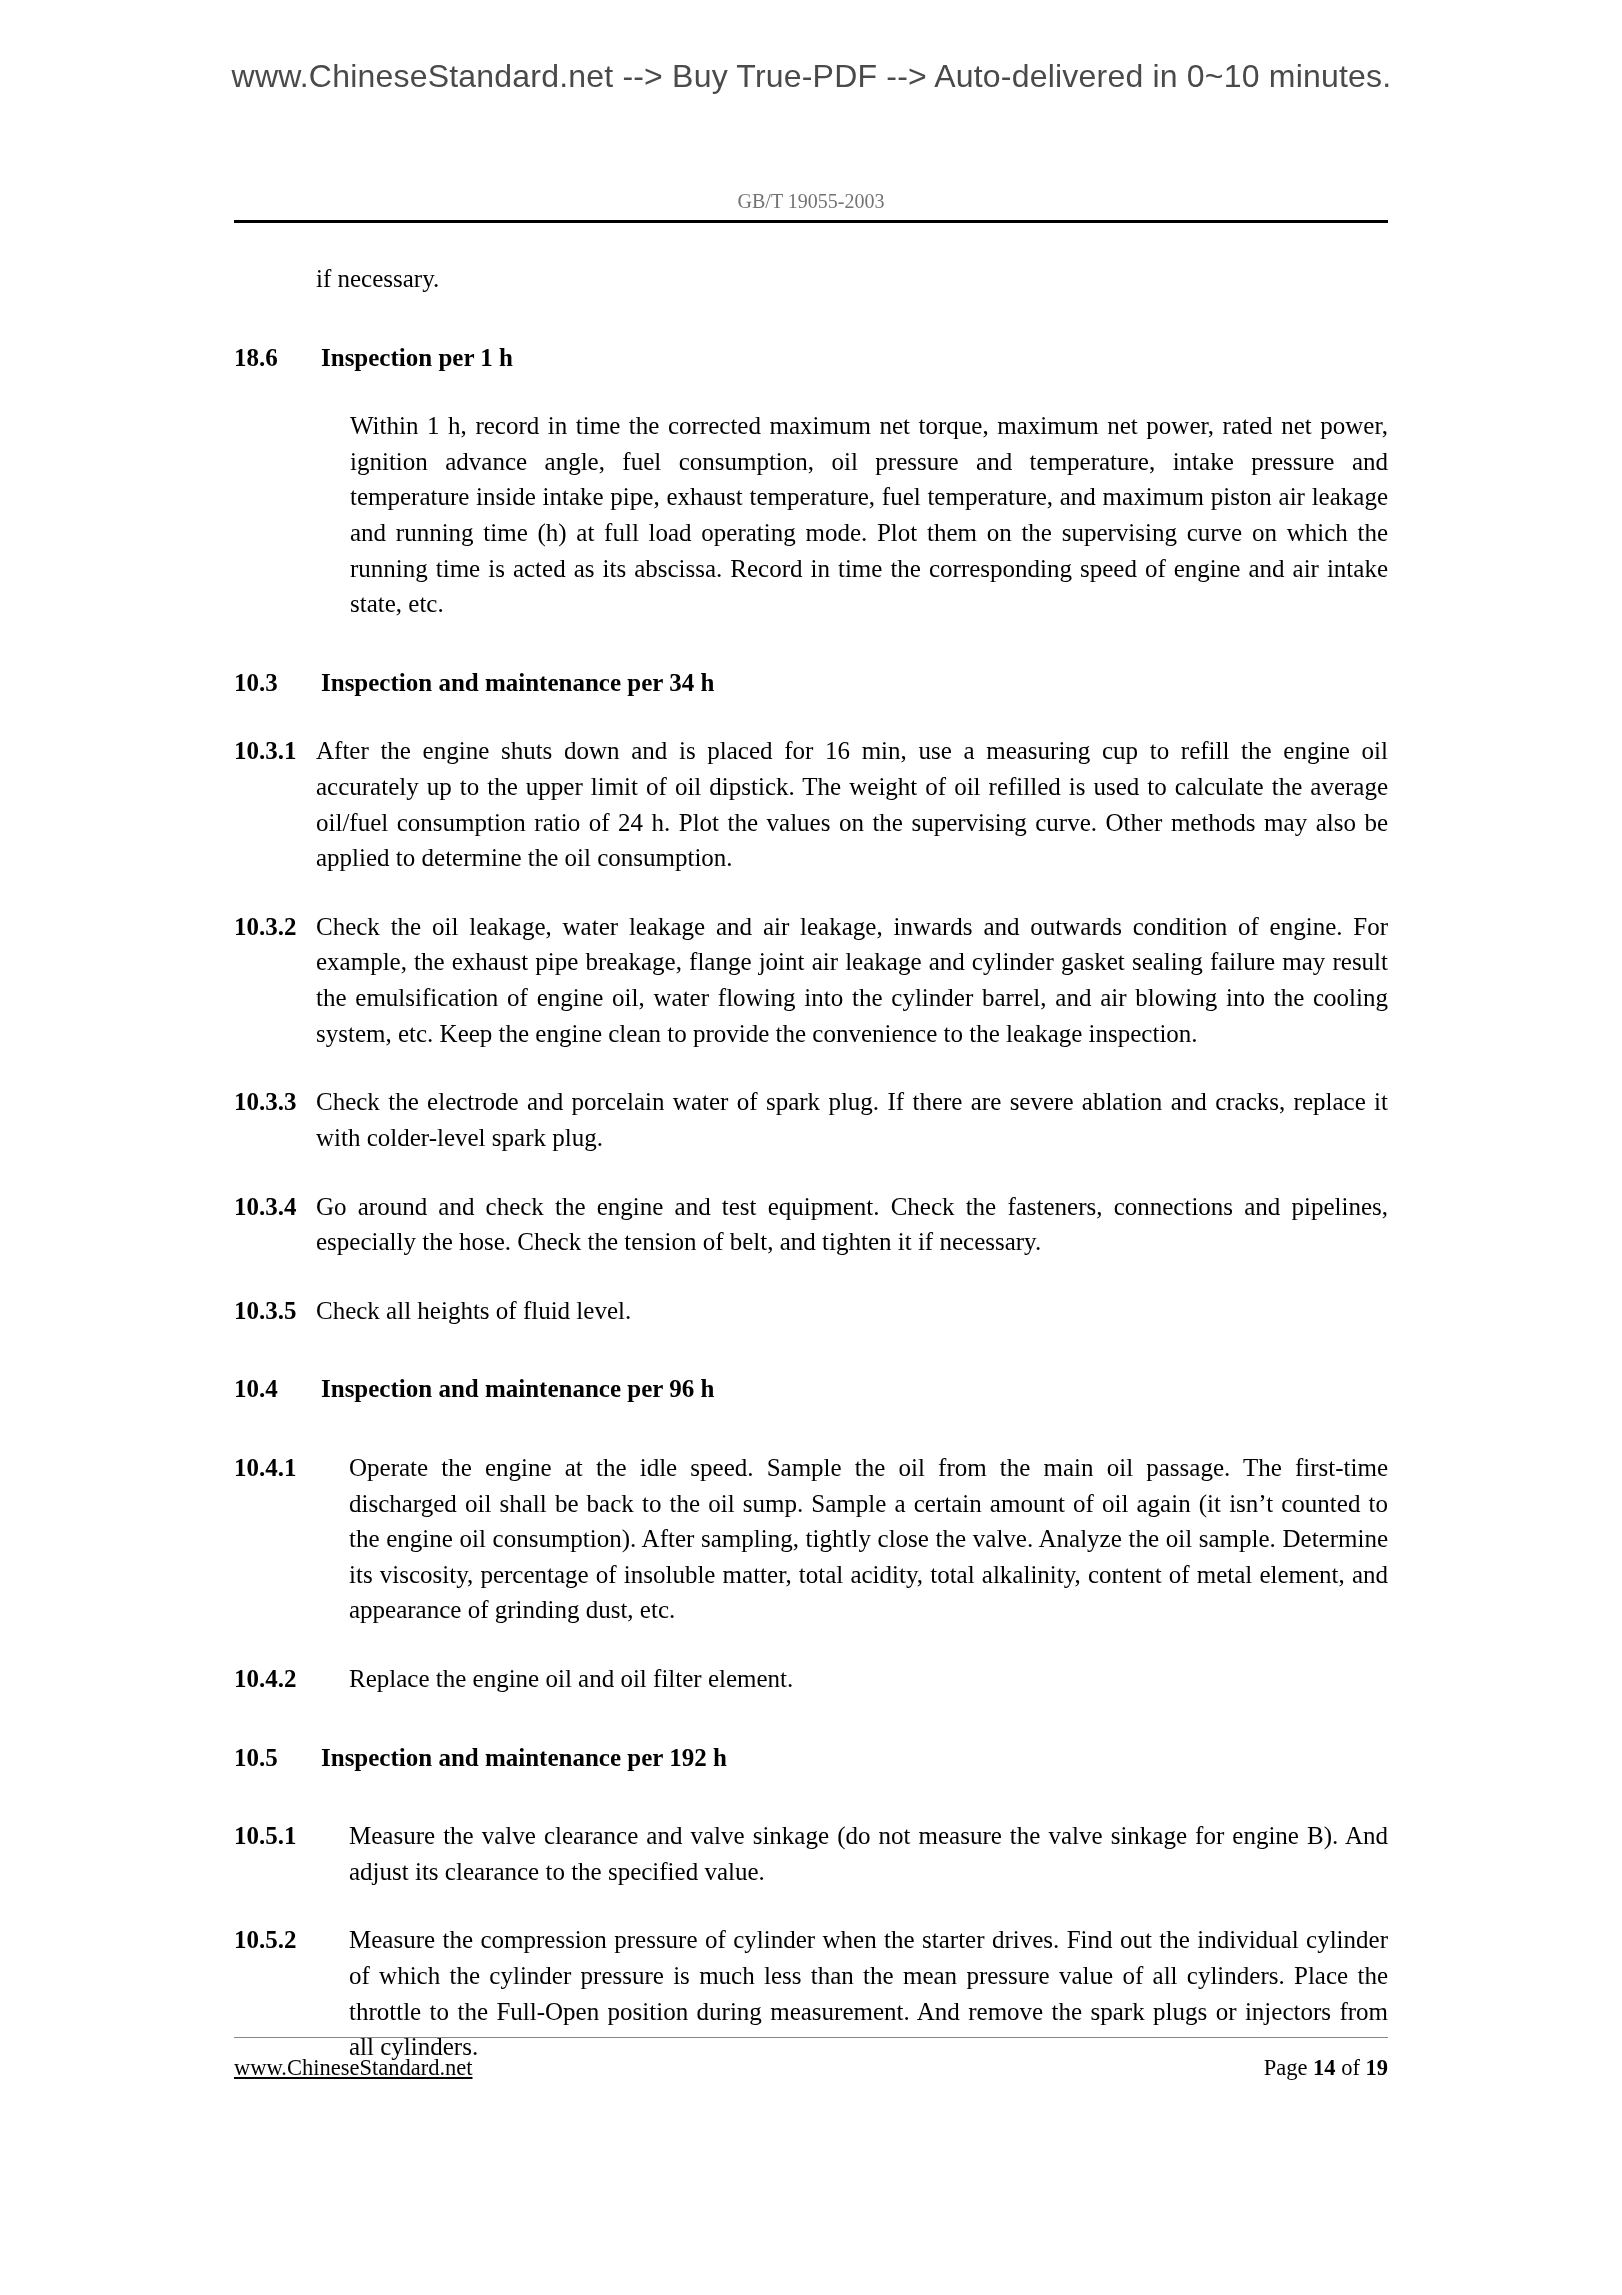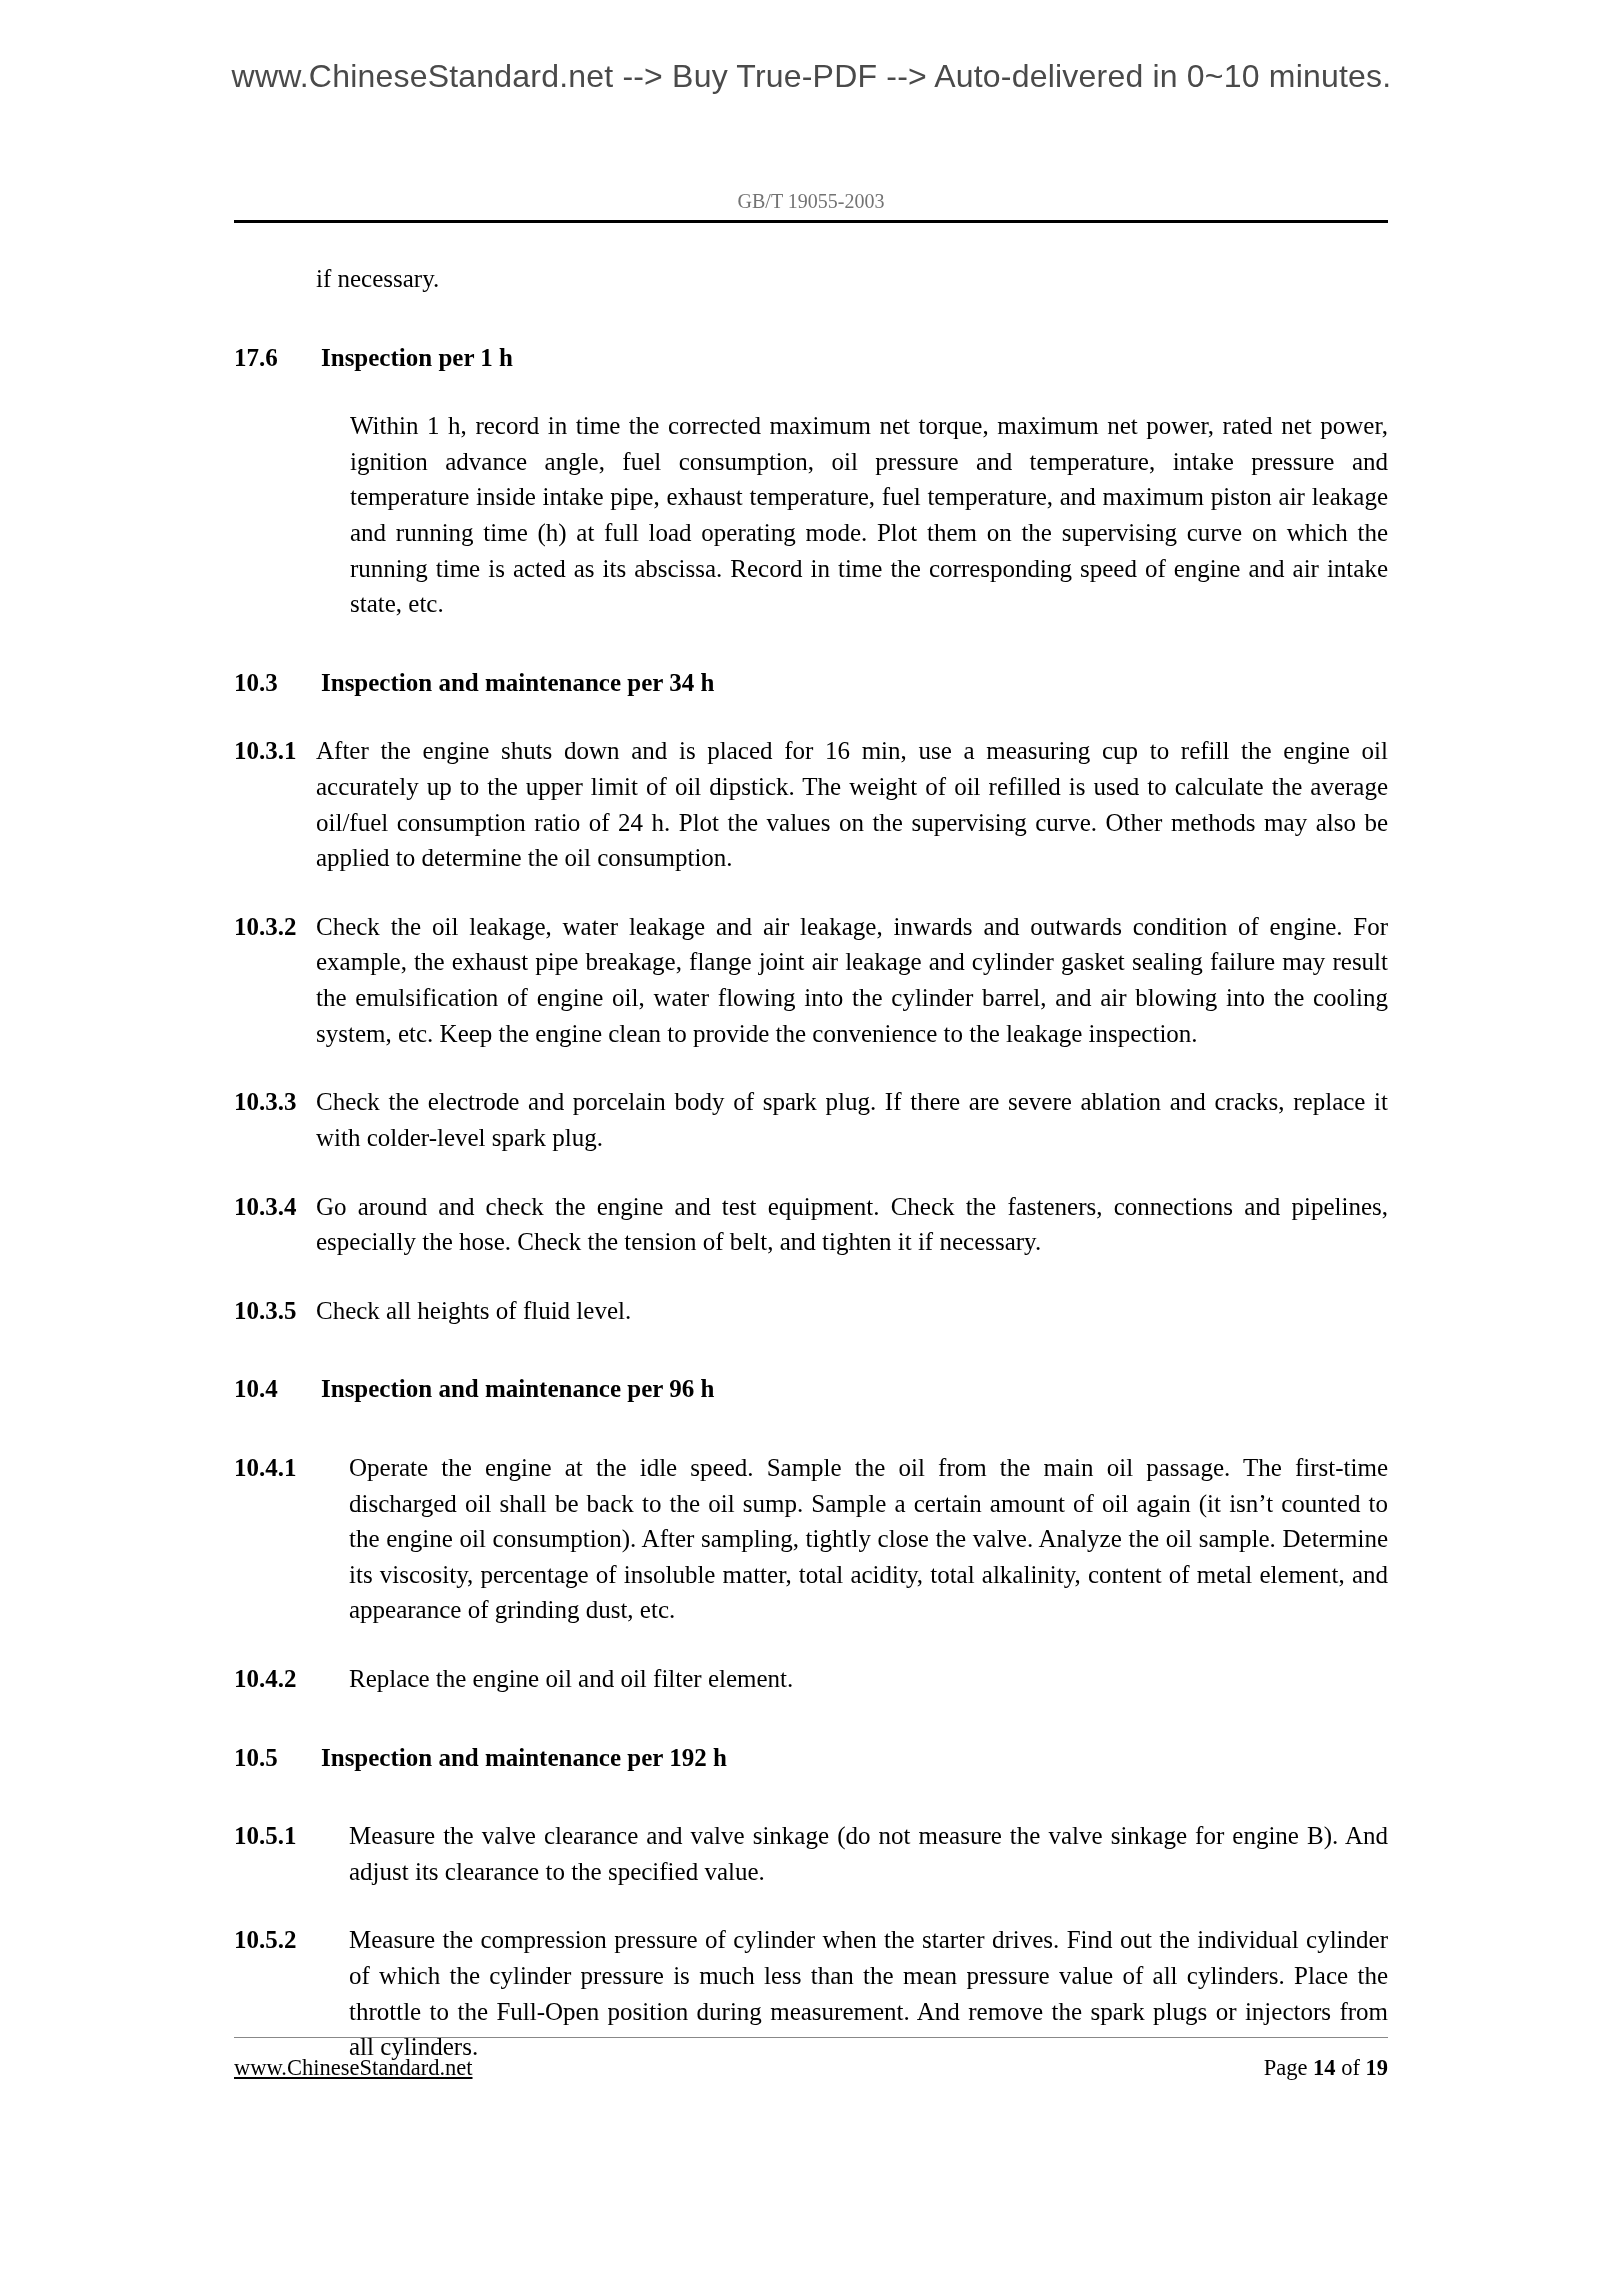--- a/index.html
+++ b/index.html
@@ -174,21 +174,21 @@
     <hr class="header-rule">
   </div>
 
   <div class="body">
 
     <p class="cont-line">if necessary.</p>
 
     <div class="gap-lg"></div>
 
     <div class="sec-head">
-      <span class="num">17.6</span>
+      <span class="num">18.6</span>
       <span class="txt">Inspection per 1 h</span>
     </div>
 
     <div class="gap-md"></div>
 
     <p class="para-indent">Within 1 h, record in time the corrected maximum net torque, maximum net power, rated net power, ignition advance angle, fuel consumption, oil pressure and temperature, intake pressure and temperature inside intake pipe, exhaust temperature, fuel temperature, and maximum piston air leakage and running time (h) at full load operating mode. Plot them on the supervising curve on which the running time is acted as its abscissa. Record in time the corresponding speed of engine and air intake state, etc.</p>
 
     <div class="gap-lg"></div>
 
     <div class="sec-head">
@@ -207,21 +207,21 @@
 
     <div class="clause tight">
       <span class="cnum">10.3.2</span>
       <span class="cbody">Check the oil leakage, water leakage and air leakage, inwards and outwards condition of engine. For example, the exhaust pipe breakage, flange joint air leakage and cylinder gasket sealing failure may result the emulsification of engine oil, water flowing into the cylinder barrel, and air blowing into the cooling system, etc. Keep the engine clean to provide the convenience to the leakage inspection.</span>
     </div>
 
     <div class="gap-md"></div>
 
     <div class="clause tight">
       <span class="cnum">10.3.3</span>
-      <span class="cbody">Check the electrode and porcelain body of spark plug. If there are severe ablation and cracks, replace it with colder-level spark plug.</span>
+      <span class="cbody">Check the electrode and porcelain water of spark plug. If there are severe ablation and cracks, replace it with colder-level spark plug.</span>
     </div>
 
     <div class="gap-md"></div>
 
     <div class="clause tight">
       <span class="cnum">10.3.4</span>
       <span class="cbody">Go around and check the engine and test equipment. Check the fasteners, connections and pipelines, especially the hose. Check the tension of belt, and tighten it if necessary.</span>
     </div>
 
     <div class="gap-md"></div>

